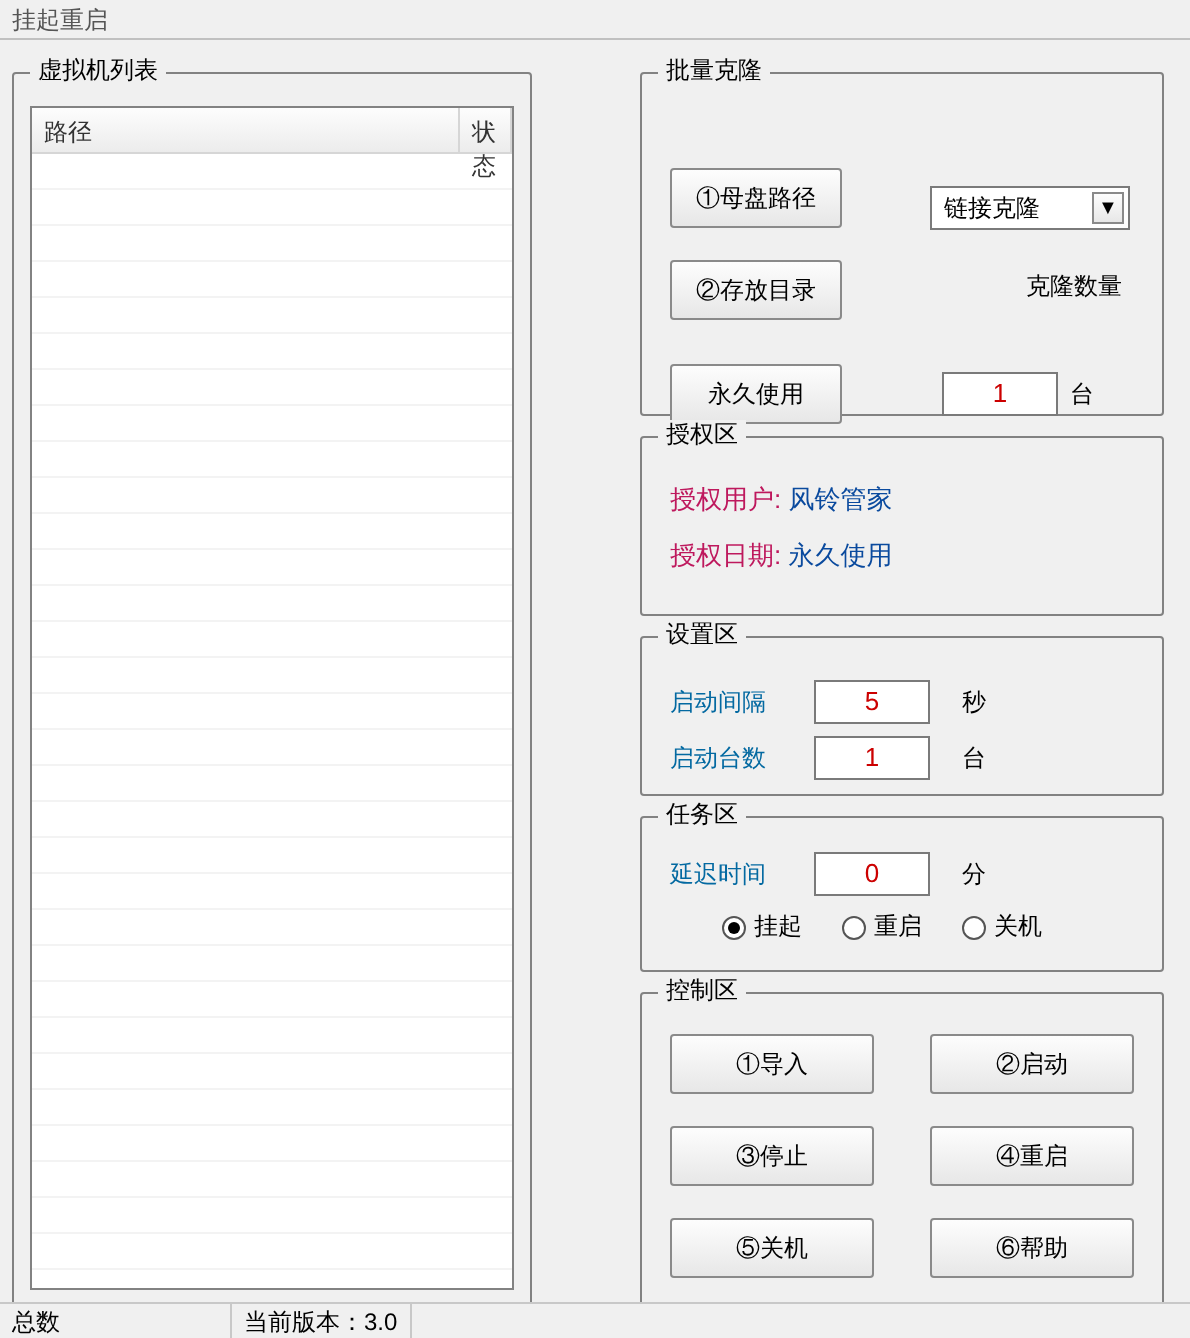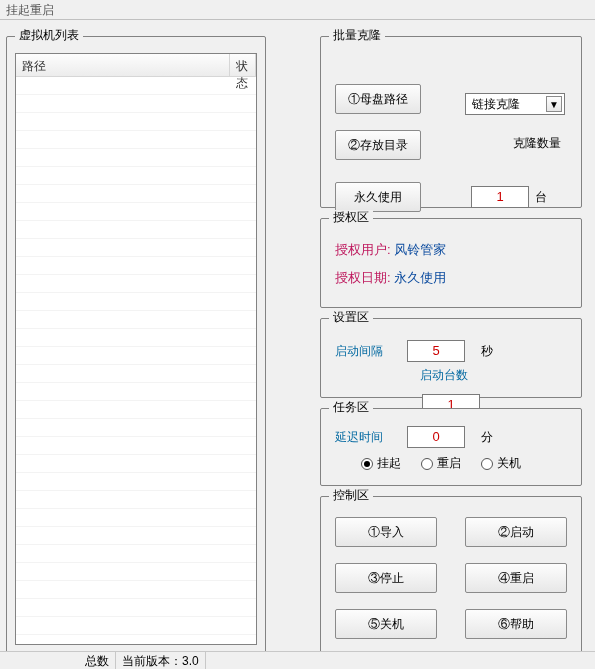--- a/index.html
+++ b/index.html
@@ -137,21 +137,21 @@
     font-size: 12px;
     color: #000;
     margin-left: 6px;
   }
 
   
   .frow { position: absolute; left: 14px; right: 14px; height: 24px; display: flex; align-items: center; gap: 10px; }
   .frow .flabel { width: 62px; color: #0369a1; }
   .frow .numbox { }
   .g-set .frow.r1 { top: 20px; }
-  .g-set .frow.r2 { top: 48px; flex-direction: column; }
+  .g-set .frow.r2 { top: 48px; }
   .g-task .frow.r1 { top: 16px; }
   .g-task .radios { position: absolute; left: 40px; top: 46px; right: 10px; display: flex; gap: 20px; align-items: center; }
   .radio {
     display: inline-flex; align-items: center; gap: 4px; font-size: 12px; cursor: pointer;
   }
   .radio .dot {
     width: 12px; height: 12px; border: 1px solid #555; border-radius: 50%; background: #fff; position: relative;
   }
   .radio.checked .dot::after {
     content: ""; position: absolute; left: 2px; top: 2px; width: 6px; height: 6px; border-radius: 50%; background: #000;
@@ -179,21 +179,21 @@
     display: flex;
     font-size: 12px;
     color: #000;
     background: #f0f0f0;
     border-top: 1px solid #c8c8c8;
   }
   .statusbar .cell {
     padding: 1px 6px;
     border-right: 1px solid #c8c8c8;
   }
-  .statusbar .cell.total { width: 116px; text-align: right; }
+  .statusbar .cell.total { width: 116px; }
   .statusbar .cell.ver { flex: 0 0 auto; }
 </style>
 </head>
 <body>
 
 <div class="titlebar">
   <span>挂起重启</span>
 </div>
 
 <div class="client">

